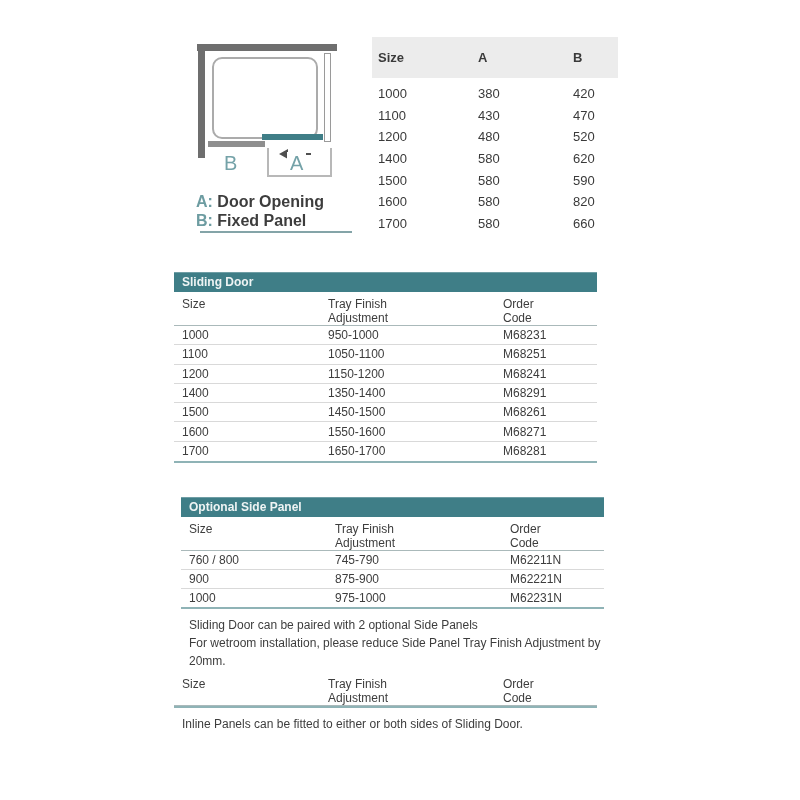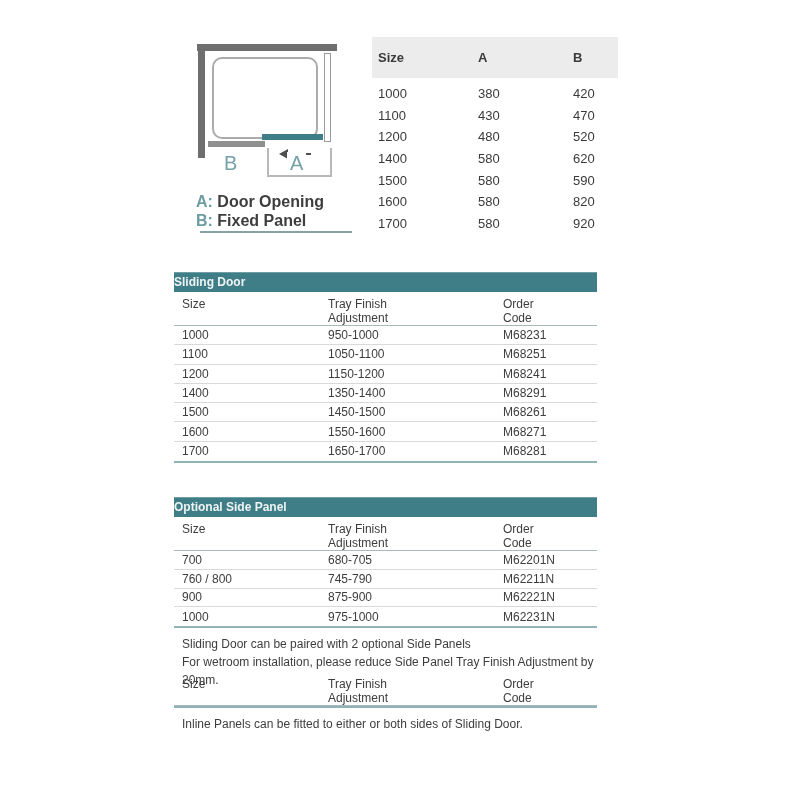--- a/index.html
+++ b/index.html
@@ -37,35 +37,35 @@
   .size-table { position:absolute; left:372px; top:37px; width:246px; font-size:13px; color:#3a3a3a; }
   .st-head { background:#ececec; height:41px; display:grid; grid-template-columns:100px 95px 1fr;
     align-items:center; padding-left:6px; font-weight:bold; }
   .st-rows { margin-top:5px; }
   .st-row { display:grid; grid-template-columns:100px 95px 1fr; padding-left:6px;
     height:21.6px; align-items:center; }
 
   
   .sec { position:absolute; left:174px; width:423px; font-size:12px; }
   .sec-bar { height:20px; line-height:20px; background:#3f7e87; color:#eef4f4;
-    padding-left:0; font-weight:bold; box-shadow:inset 0 1px 0 rgba(255,255,255,0.25); }
+    padding-left:8px; font-weight:bold; box-shadow:inset 0 1px 0 rgba(255,255,255,0.25); }
   .cols { display:grid; grid-template-columns:146px 175px 1fr; padding:5px 0 0 8px; height:33px; }
   .col-line { line-height:14px; }
   .head-rule { border-top:1.5px solid #aab9ba; }
   .row { display:grid; grid-template-columns:146px 175px 1fr; padding-left:8px; align-items:center;
     border-bottom:1px solid #d9d9d9; }
   .rows .row:last-child { border-bottom:none; }
   .s1 .row { height:19.3px; }
   .s2 .row { height:18.8px; }
   .s3 .row { height:18px; }
   .bottom-rule { border-top:2px solid #8fb3b6; }
   .note { padding:7px 0 0 8px; line-height:18px; }
   .note + .note { padding-top:0; }
 
-  .sec1 { top:272px; } .sec2 { top:497px; } .sec3 { top:672px; }
+  .sec1 { top:272px; } .sec2 { top:497px;margin-left:7px; } .sec3 { top:672px; }
 </style>
 </head>
 <body>
 
 <div class="diagram">
   <div class="wall-top"></div>
   <div class="wall-left"></div>
   <div class="glass"></div>
   <div class="right-profile"></div>
   <div class="slide-bar"></div>
@@ -124,21 +124,21 @@
       <span>590</span>
     </div>
     <div class="st-row">
       <span>1600</span>
       <span>580</span>
       <span>820</span>
     </div>
     <div class="st-row">
       <span>1700</span>
       <span>580</span>
-      <span>920</span>
+      <span>660</span>
     </div>
   </div>
 </div>
 
 <div class="sec sec1 s1">
   <div class="sec-bar">Sliding Door</div>
   <div class="cols">
     <div class="col-line">Size</div>
     <div>
       <div class="col-line">Tray Finish</div>
@@ -199,25 +199,20 @@
       <div class="col-line">Adjustment</div>
     </div>
     <div>
       <div class="col-line">Order</div>
       <div class="col-line">Code</div>
     </div>
   </div>
   <div class="head-rule"></div>
   <div class="rows">
     <div class="row">
-      <span>700</span>
-      <span>680-705</span>
-      <span>M62201N</span>
-    </div>
-    <div class="row">
       <span>760 / 800</span>
       <span>745-790</span>
       <span>M62211N</span>
     </div>
     <div class="row">
       <span>900</span>
       <span>875-900</span>
       <span>M62221N</span>
     </div>
     <div class="row">

